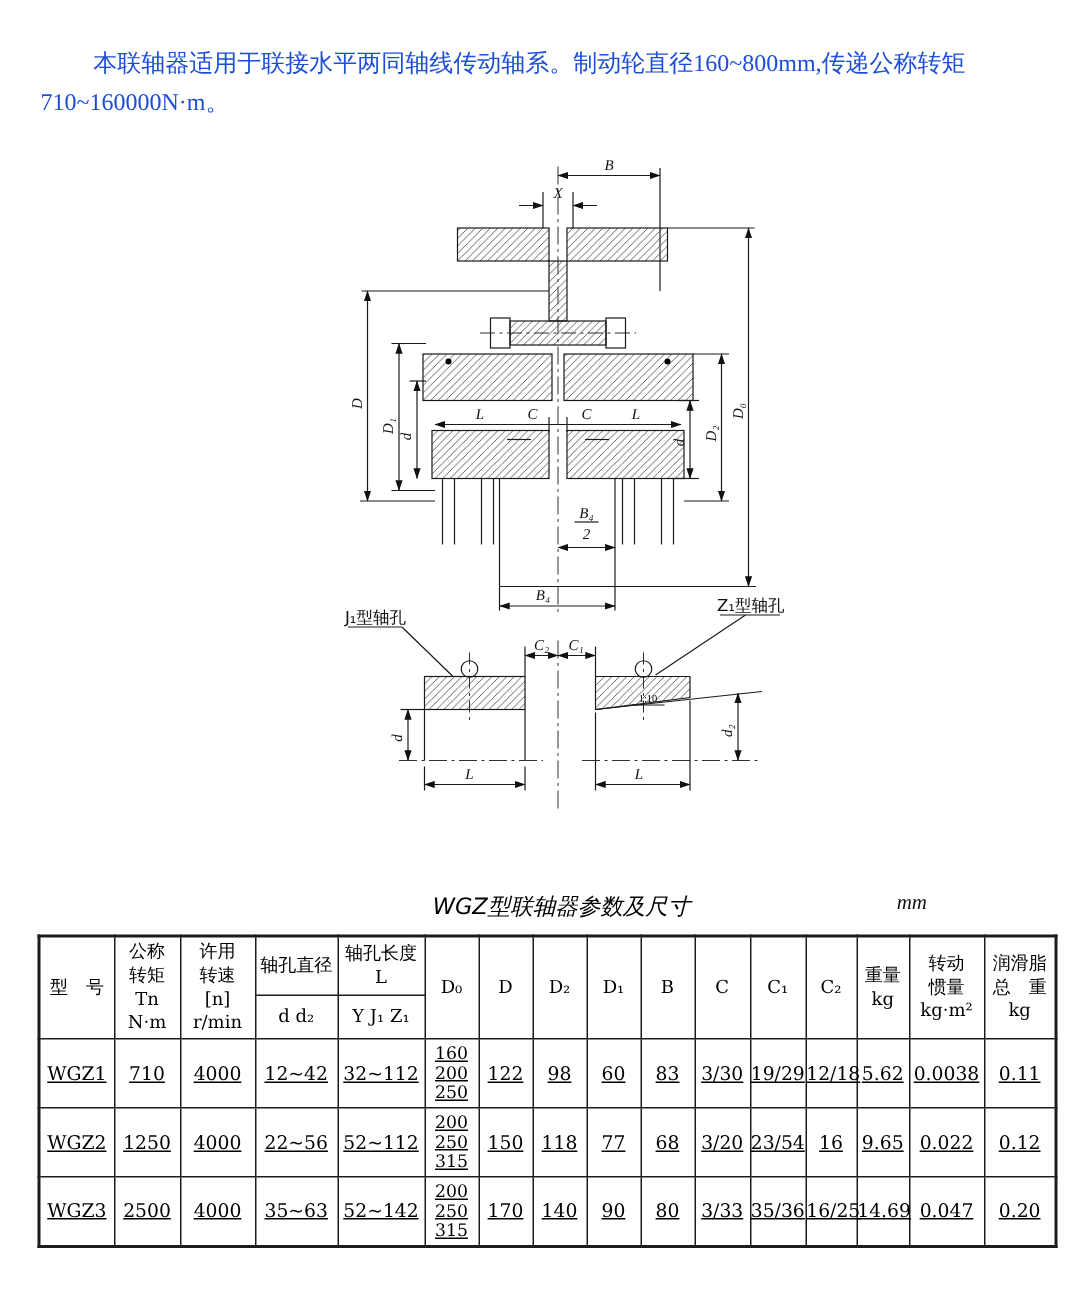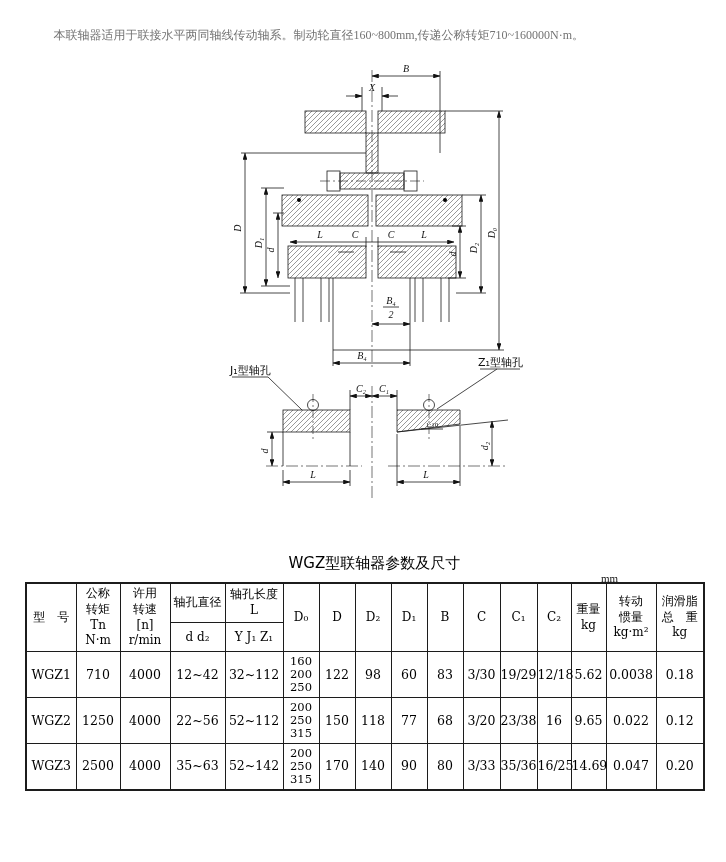--- a/index.html
+++ b/index.html
@@ -1,39 +1,39 @@
 <!DOCTYPE html>
 <html><head>
 <meta charset="utf-8">
 <style>
   html,body{margin:0;padding:0;background:#ffffff;}
   body{width:726px;height:862px;position:relative;color:#111;
        font-family:"Liberation Serif","DejaVu Serif",serif;}
-  .intro{padding:14px 26px 0 27px;font-size:12px;line-height:1.65;
-         text-indent:2.2em;color:#737373;}
+  .intro{padding:14px 26px 0 27px;font-size:16px;line-height:1.65;
+         text-indent:2.2em;color:#1d4ed8;}
   .drawing-wrap{width:726px;height:462px;margin-top:4px;}
   svg{display:block;}
   .dimtxt{font-family:"Liberation Serif","DejaVu Serif",serif;font-style:italic;
           font-size:10px;fill:#111;}
   .cjk{font-family:"DejaVu Sans","Liberation Sans",sans-serif;font-style:normal;
        font-size:11px;fill:#111;}
   .tiny{font-size:7px;font-style:normal;}
-  .title-row{position:relative;width:678px;margin:34px 0 6px 25px;height:22px;}
+  .title-row{position:relative;width:678px;margin:34px 0 6px 25px;height:22px;font-style:italic;}
   .tbl-title{position:absolute;left:50%;transform:translateX(-44%);
              font-family:"DejaVu Sans","Liberation Sans",sans-serif;
              font-size:15px;color:#000;white-space:nowrap;}
-  .tbl-unit{position:absolute;right:85px;top:18px;font-size:11px;
+  .tbl-unit{position:absolute;right:85px;top:0;font-size:14px;
             font-family:"Liberation Serif",serif;}
   table{border-collapse:collapse;table-layout:fixed;width:678px;margin-left:25px;
         border:2px solid #1c1c1c;}
   th,td{border:1px solid #1c1c1c;text-align:center;vertical-align:middle;
         font-weight:normal;white-space:pre-line;padding:1px 0;
         font-family:"DejaVu Serif","Liberation Serif",serif;color:#000;}
   th{font-size:12px;line-height:1.3;}
-  td{font-size:12.5px;line-height:1.15;}
+  td{font-size:12.5px;line-height:1.15;text-decoration:underline;}
   thead tr:first-child{height:40px;}
   thead tr:last-child{height:29px;}
   tbody tr{height:46px;}
 </style>
 </head>
 <body>
 
 <p class="intro">本联轴器适用于联接水平两同轴线传动轴系。制动轮直径160~800mm,传递公称转矩710~160000N·m。</p>
 
 <div class="drawing-wrap">
@@ -257,37 +257,37 @@
 250</td>
       <td>122</td>
       <td>98</td>
       <td>60</td>
       <td>83</td>
       <td>3/30</td>
       <td>19/29</td>
       <td>12/18</td>
       <td>5.62</td>
       <td>0.0038</td>
-      <td>0.18</td>
+      <td>0.11</td>
     </tr>
     <tr>
       <td>WGZ2</td>
       <td>1250</td>
       <td>4000</td>
       <td>22~56</td>
       <td>52~112</td>
       <td style="font-size:11.5px">200
 250
 315</td>
       <td>150</td>
       <td>118</td>
       <td>77</td>
       <td>68</td>
       <td>3/20</td>
-      <td>23/38</td>
+      <td>23/54</td>
       <td>16</td>
       <td>9.65</td>
       <td>0.022</td>
       <td>0.12</td>
     </tr>
     <tr>
       <td>WGZ3</td>
       <td>2500</td>
       <td>4000</td>
       <td>35~63</td>

